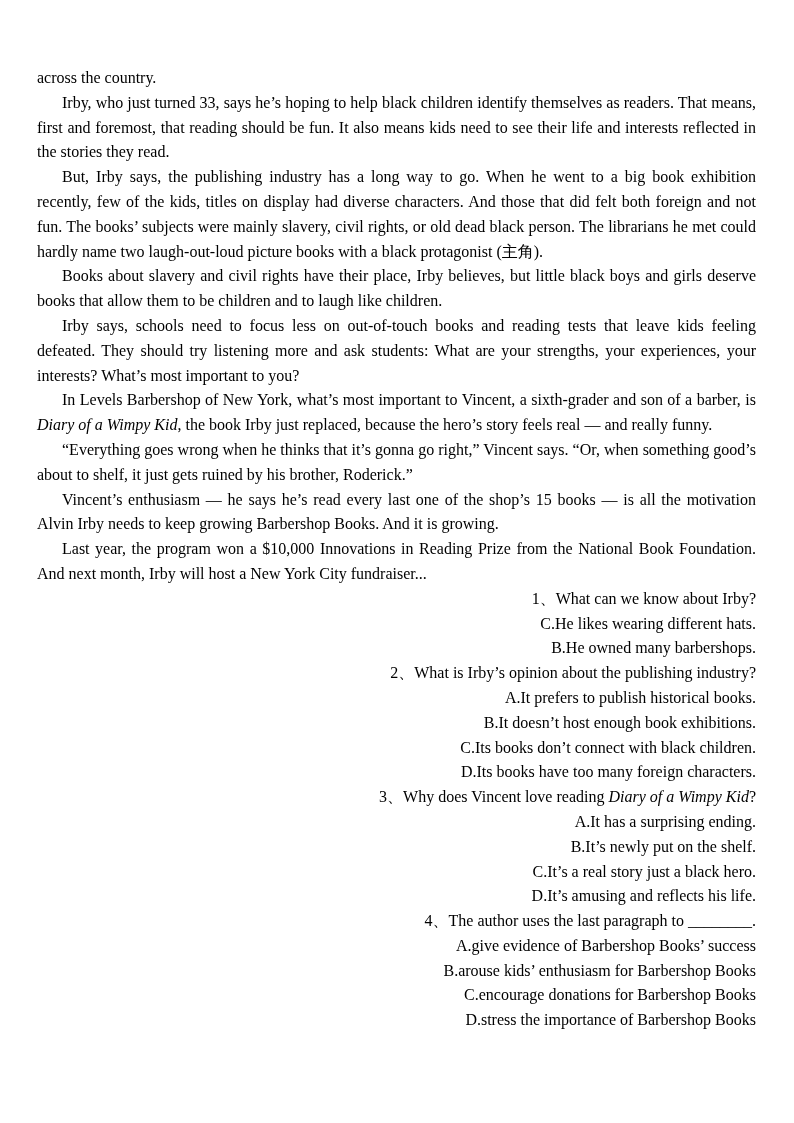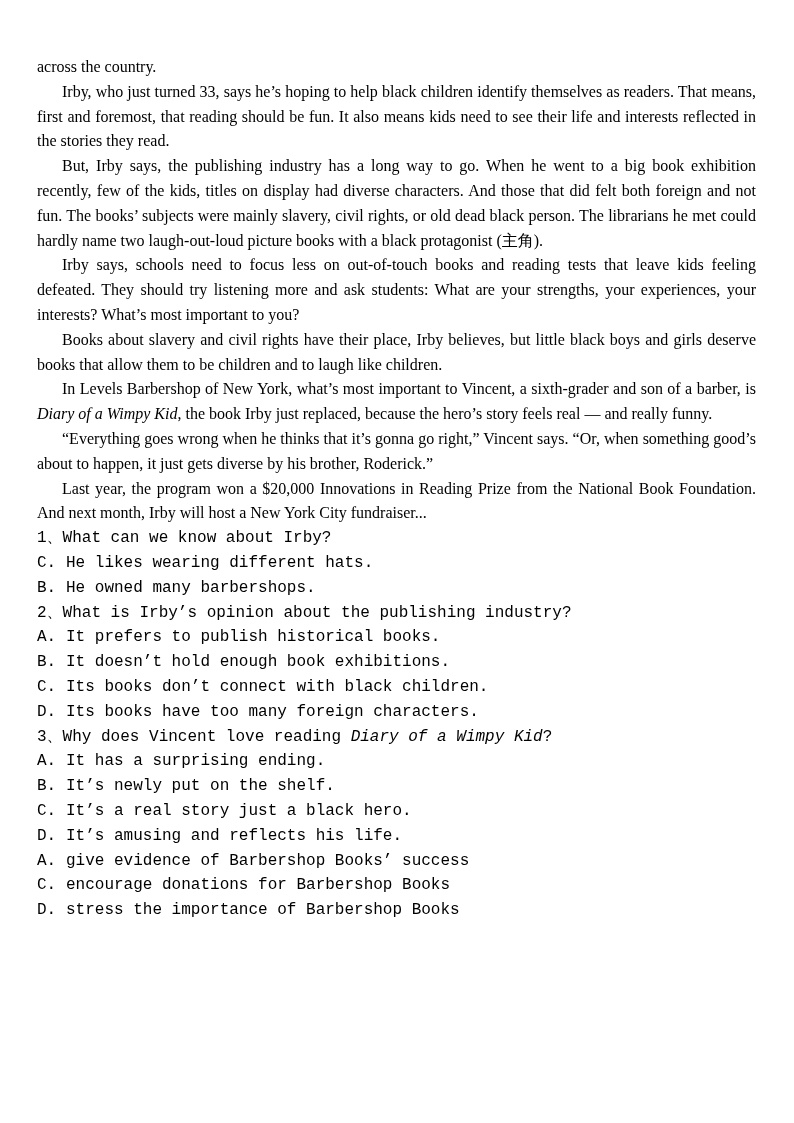--- a/index.html
+++ b/index.html
@@ -10,66 +10,69 @@
     background: #ffffff;
     color: #000000;
     font-family: "Liberation Serif", "DejaVu Serif", serif;
     font-size: 16px;
     position: relative;
     overflow: hidden;
   }
   .content {
     position: absolute;
     left: 37px;
-    top: 55px;
+    top: 66px;
     width: 719px;
   }
   p { margin: 0; line-height: 24.8px; }
   .para { text-align: justify; }
   .para.indent { text-indent: 25px; }
-  .line { text-align: left; font-family: Liberation Mono, monospace; }
+  .line { text-align: right; }
   .qnum { display: inline-block; min-width: 23px; }
   .opt-label { display: inline-block; min-width: 29px; }
   em { font-style: italic; }
 </style>
 </head>
 <body>
 
 <div class="page">
   <div class="content">
     <div>
         <p class="para"><span>across the country.</span></p>
         <p class="para indent"><span>Irby, who just turned 33, says he’s hoping to help black children identify themselves as readers. That means, first and foremost, that reading should be fun. It also means kids need to see their life and interests reflected in the stories they read.</span></p>
         <p class="para indent"><span>But, Irby says, the publishing industry has a long way to go. When he went to a big book exhibition recently, few of the kids, titles on display had diverse characters. And those that did felt both foreign and not fun. The books’ subjects were mainly slavery, civil rights, or old dead black person. The librarians he met could hardly name two laugh-out-loud picture books with a black protagonist (主角).</span></p>
+        <p class="para indent"><span>Books about slavery and civil rights have their place, Irby believes, but little black boys and girls deserve books that allow them to be children and to laugh like children.</span></p>
         <p class="para indent"><span>Irby says, schools need to focus less on out-of-touch books and reading tests that leave kids feeling defeated. They should try listening more and ask students: What are your strengths, your experiences, your interests? What’s most important to you?</span></p>
-        <p class="para indent"><span>Books about slavery and civil rights have their place, Irby believes, but little black boys and girls deserve books that allow them to be children and to laugh like children.</span></p>
         <p class="para indent"><span>In Levels Barbershop of New York, what’s most important to Vincent, a sixth-grader and son of a barber, is </span><em>Diary of a Wimpy Kid</em><span>, the book Irby just replaced, because the hero’s story feels real — and really funny.</span></p>
-        <p class="para indent"><span>“Everything goes wrong when he thinks that it’s gonna go right,” Vincent says. “Or, when something good’s about to happen, it just gets diverse by his brother, Roderick.”</span></p>
-        <p class="para indent"><span>Last year, the program won a $20,000 Innovations in Reading Prize from the National Book Foundation. And next month, Irby will host a New York City fundraiser...</span></p>
+        <p class="para indent"><span>“Everything goes wrong when he thinks that it’s gonna go right,” Vincent says. “Or, when something good’s about to shelf, it just gets ruined by his brother, Roderick.”</span></p>
+        <p class="para indent"><span>Vincent’s enthusiasm — he says he’s read every last one of the shop’s 15 books — is all the motivation Alvin Irby needs to keep growing Barbershop Books. And it is growing.</span></p>
+        <p class="para indent"><span>Last year, the program won a $10,000 Innovations in Reading Prize from the National Book Foundation. And next month, Irby will host a New York City fundraiser...</span></p>
       </div>
     <div>
         <div>
           <p class="line stem"><span class="qnum">1、</span><span>What can we know about Irby?</span></p>
           <p class="line option"><span class="opt-label">C.</span><span>He likes wearing different hats.</span></p>
           <p class="line option"><span class="opt-label">B.</span><span>He owned many barbershops.</span></p>
         </div>
         <div>
           <p class="line stem"><span class="qnum">2、</span><span>What is Irby’s opinion about the publishing industry?</span></p>
           <p class="line option"><span class="opt-label">A.</span><span>It prefers to publish historical books.</span></p>
-          <p class="line option"><span class="opt-label">B.</span><span>It doesn’t hold enough book exhibitions.</span></p>
+          <p class="line option"><span class="opt-label">B.</span><span>It doesn’t host enough book exhibitions.</span></p>
           <p class="line option"><span class="opt-label">C.</span><span>Its books don’t connect with black children.</span></p>
           <p class="line option"><span class="opt-label">D.</span><span>Its books have too many foreign characters.</span></p>
         </div>
         <div>
           <p class="line stem"><span class="qnum">3、</span><span>Why does Vincent love reading </span><em>Diary of a Wimpy Kid</em><span>?</span></p>
           <p class="line option"><span class="opt-label">A.</span><span>It has a surprising ending.</span></p>
           <p class="line option"><span class="opt-label">B.</span><span>It’s newly put on the shelf.</span></p>
           <p class="line option"><span class="opt-label">C.</span><span>It’s a real story just a black hero.</span></p>
           <p class="line option"><span class="opt-label">D.</span><span>It’s amusing and reflects his life.</span></p>
         </div>
         <div>
+          <p class="line stem"><span class="qnum">4、</span><span>The author uses the last paragraph to ________.</span></p>
           <p class="line option"><span class="opt-label">A.</span><span>give evidence of Barbershop Books’ success</span></p>
+          <p class="line option"><span class="opt-label">B.</span><span>arouse kids’ enthusiasm for Barbershop Books</span></p>
           <p class="line option"><span class="opt-label">C.</span><span>encourage donations for Barbershop Books</span></p>
           <p class="line option"><span class="opt-label">D.</span><span>stress the importance of Barbershop Books</span></p>
         </div>
       </div>
   </div>
 </div>
 
 </body></html>

